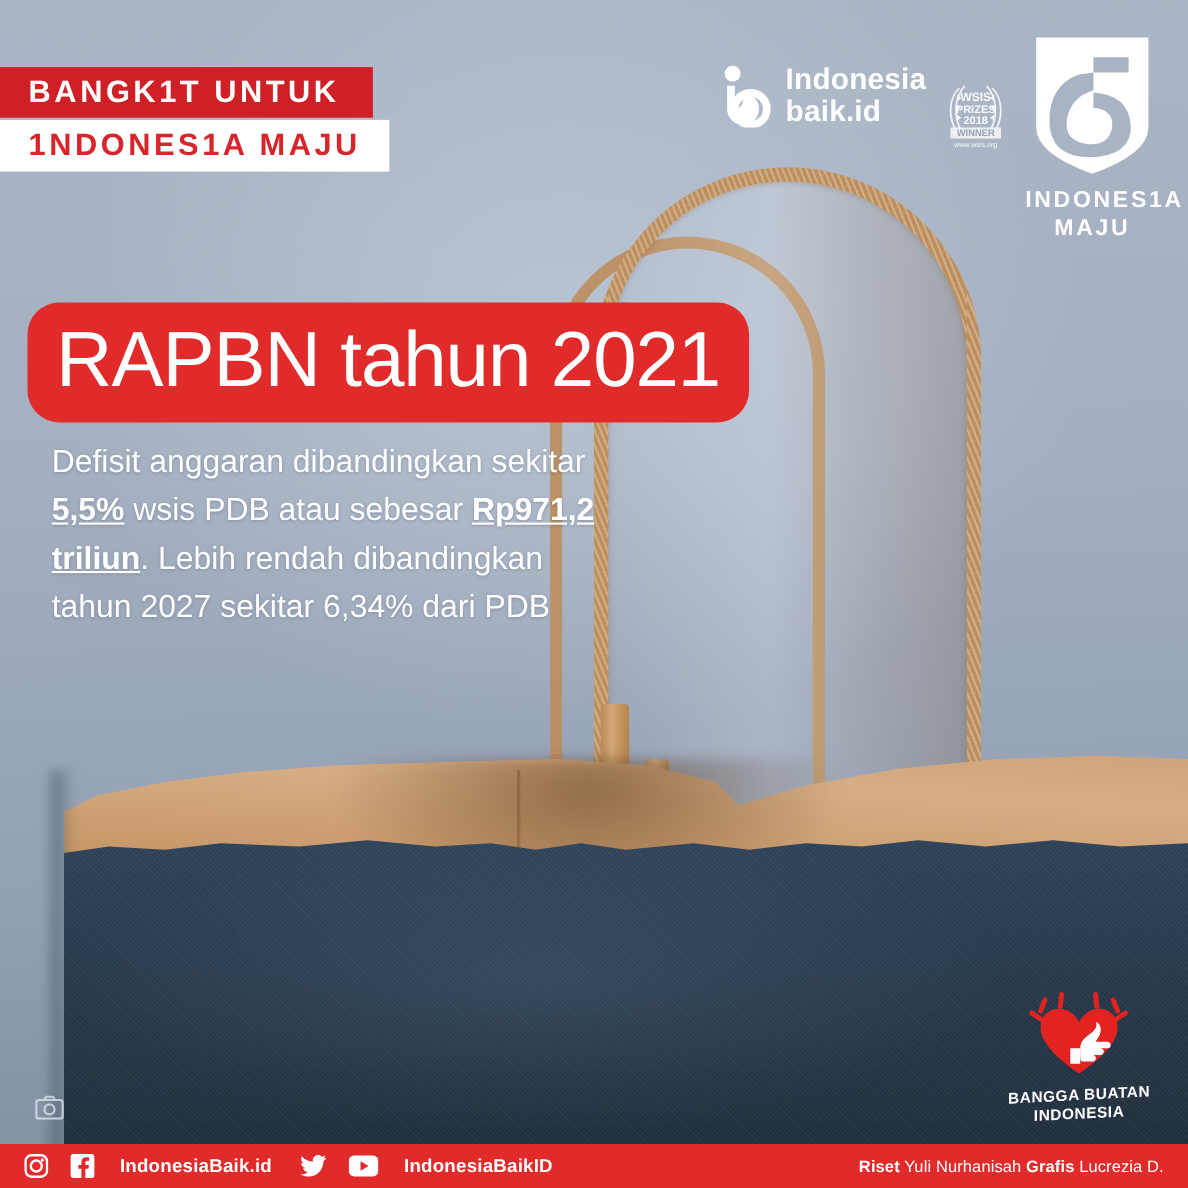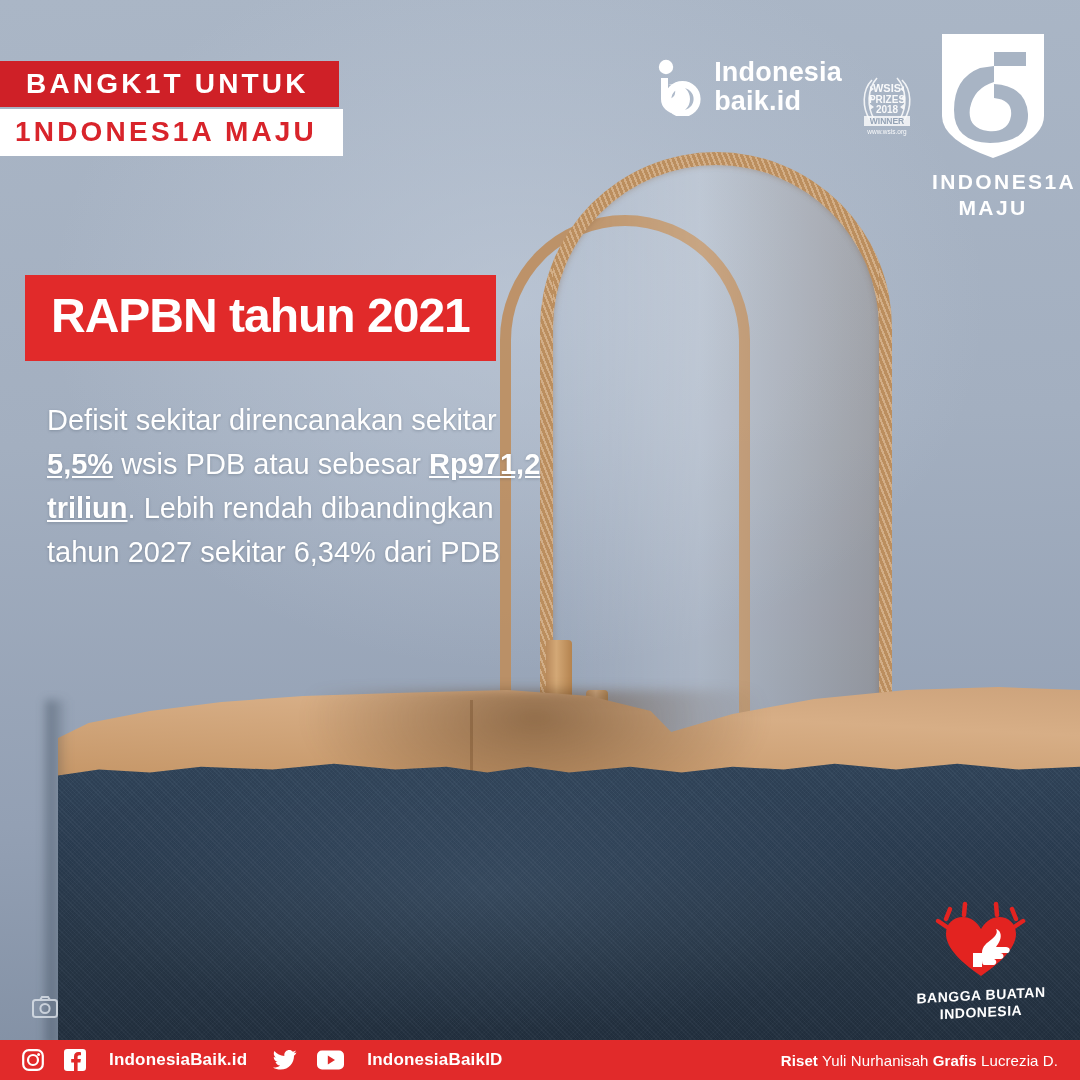--- a/index.html
+++ b/index.html
@@ -187,21 +187,21 @@
     padding: 9px 30px 9px 26px;
     display: inline-block;
     line-height: 1;
   }
   .tagline-row2 {
     background: #ffffff;
     color: #d8242b;
     font-size: 28px;
     font-weight: bold;
     letter-spacing: 3.2px;
-    padding: 9px 26px 10px 15px;
+    padding: 9px 26px 10px 26px;
     display: inline-block;
     line-height: 1;
     margin-top: 2px;
   }
 
   
   .logos {
     position: absolute;
     right: 26px;
     top: 30px;
@@ -244,26 +244,27 @@
     margin-top: 7px;
   }
 
   
   .headline {
     position: absolute;
     left: 25px;
     top: 275px;
     background: #e12a2a;
     color: #ffffff;
-    font-size: 48px;
-    font-weight: bold;
+    font-size: 71px;
+    font-weight: normal;
     letter-spacing: -1px;
     padding: 17px 26px 21px 26px;
     line-height: 1;
     z-index: 6;
+    border-radius: 29px;
   }
 
   
   .body-copy {
     position: absolute;
     left: 47px;
     top: 398px;
     width: 500px;
     color: #ffffff;
     font-size: 29px;
@@ -422,21 +423,21 @@
       </svg>
       <div class="emblem75-text">
         <span>INDONES1A</span><br>
         <span>MAJU</span>
       </div>
     </div>
   </div>
 
   <div class="headline">RAPBN tahun 2021</div>
 
-  <div class="body-copy" id="body-copy"><span>Defisit sekitar direncanakan sekitar </span><b>5,5%</b><span> wsis PDB atau sebesar </span><b>Rp971,2 triliun</b><span>. Lebih rendah dibandingkan tahun 2027 sekitar 6,34% dari PDB</span></div>
+  <div class="body-copy" id="body-copy"><span>Defisit anggaran dibandingkan sekitar </span><b>5,5%</b><span> wsis PDB atau sebesar </span><b>Rp971,2 triliun</b><span>. Lebih rendah dibandingkan tahun 2027 sekitar 6,34% dari PDB</span></div>
 
   <div class="credit">
     <span>
       <svg viewBox="0 0 26 22" xmlns="http://www.w3.org/2000/svg">
         <rect x="1" y="4" width="24" height="17" rx="2.5" fill="none" stroke="#e9eef4" stroke-width="2"></rect>
         <path d="M8 4 L10 1 L16 1 L18 4" fill="none" stroke="#e9eef4" stroke-width="2"></path>
         <circle cx="13" cy="12.5" r="4.6" fill="none" stroke="#e9eef4" stroke-width="2"></circle>
       </svg>
     </span>
   </div>

